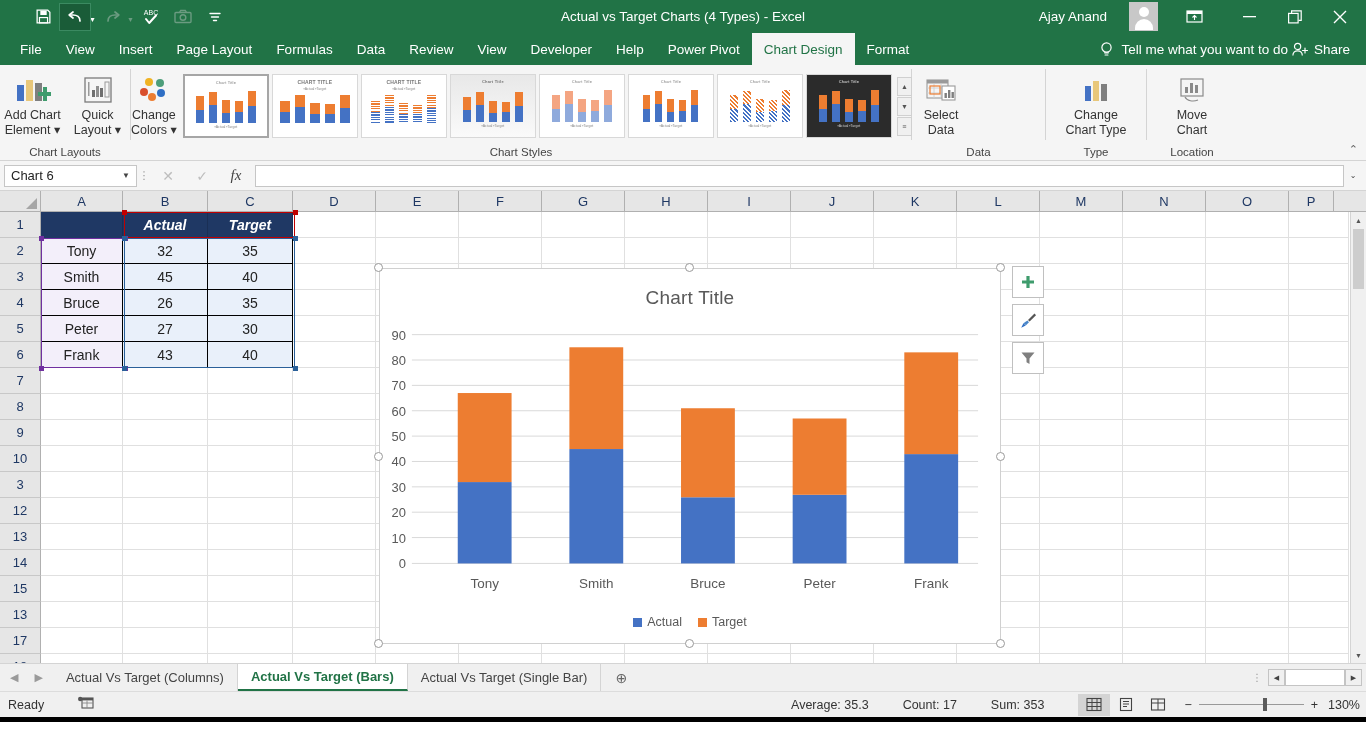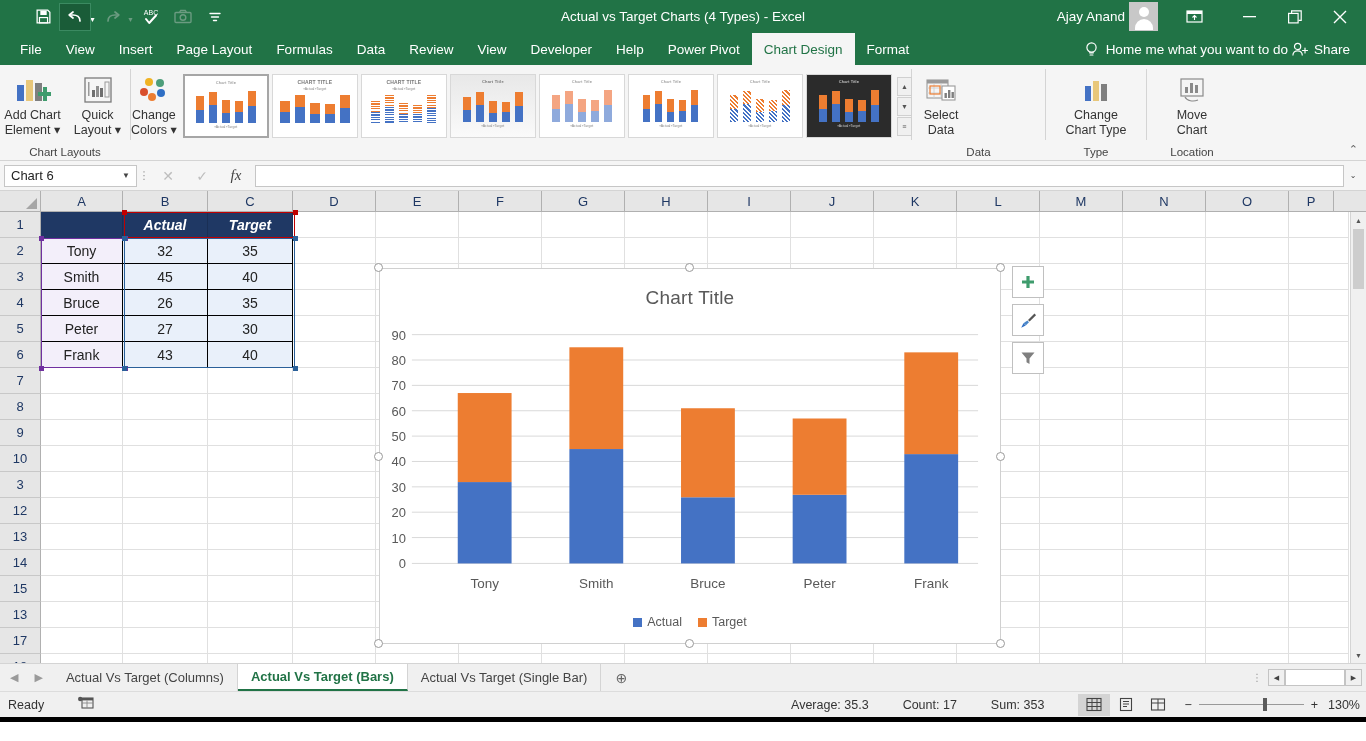--- a/index.html
+++ b/index.html
@@ -25,21 +25,21 @@
   .qat-caret { font-size: 7px; color: #fff; margin-left: -3px; padding-top:5px;}
   .qat-caret.dim { color: #6b9b81; }
   .title-text {
     position: absolute; left: 0; right: 0; text-align: center;
     color: #fff; font-size: 13.5px; pointer-events: none;
   }
   .tb-right {
     margin-left: auto; display: flex; align-items: center; height: 100%;
     padding-right: 4px; position: relative; z-index: 2;
   }
-  .user-name { color: #fff; font-size: 13.5px; margin-right: 4px; }
+  .user-name { color: #fff; font-size: 13.5px; margin-right: 22px; }
   .avatar {
     width: 29px; height: 29px; background: #c8c8c8; position: relative; overflow: hidden;
     margin-right: 14px;
   }
   .avatar::before {
     content:""; position:absolute; width:10px; height:10px; border-radius:50%;
     background:#fff; left:9.5px; top:5px;
   }
   .avatar::after {
     content:""; position:absolute; width:18px; height:11px; border-radius:9px 9px 0 0;
@@ -350,21 +350,21 @@
   <div class="mtab">Help</div>
   <div class="mtab">Power Pivot</div>
   <div class="mtab active">Chart Design</div>
   <div class="mtab">Format</div>
   <div class="menubar-right">
     <div class="tellme">
       <svg width="13" height="17" viewBox="0 0 13 17">
           <circle cx="6.5" cy="6.5" r="4.6" fill="none" stroke="#fff" stroke-width="1.2"></circle>
           <path d="M4.6 11.8h3.8M5.1 14h2.8" stroke="#fff" stroke-width="1.2" stroke-linecap="round"></path>
         </svg>
-      <span>Home me what you want to do</span>
+      <span>Tell me what you want to do</span>
     </div>
     <div class="share">
       <svg width="17" height="15" viewBox="0 0 17 15">
           <circle cx="5.6" cy="4.4" r="3.1" fill="none" stroke="#fff" stroke-width="1.2"></circle>
           <path d="M0.9 13.4c0-2.8 2.1-4.6 4.7-4.6s4.7 1.8 4.7 4.6" fill="none" stroke="#fff" stroke-width="1.2"></path>
           <path d="M13 6v5M10.5 8.5h5" stroke="#fff" stroke-width="1.2" stroke-linecap="round"></path>
         </svg>
       <span>Share</span>
     </div>
   </div>
@@ -631,20 +631,21 @@
           </div>
           <div class="thumb-legend" style="color:#ccc">▪Actual ▪Target</div>
         </div>
         <div class="gallery-scroll">
           <div class="gs-btn">▲</div>
           <div class="gs-btn">▼</div>
           <div class="gs-btn">≡</div>
         </div>
       </div>
     </div>
+    <div class="rgroup-label">Chart Styles</div>
   </div>
 
   <div class="rdivider"></div>
 
   <div class="rgroup" style="width:133px;">
     <div class="rgroup-body">
       <div class="bigbtn" style="width:58px">
         <div class="ic">
           <svg width="32" height="28" viewBox="0 0 32 28">
             <rect x="2" y="3" width="21" height="18" fill="none" stroke="#9a9a9a" stroke-width="1.1"></rect>

